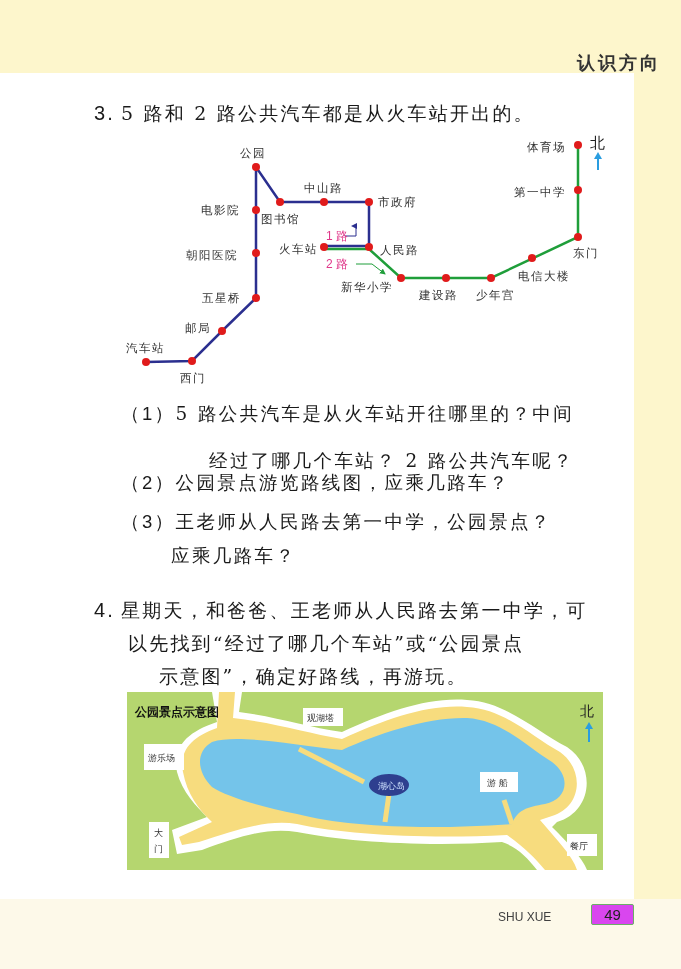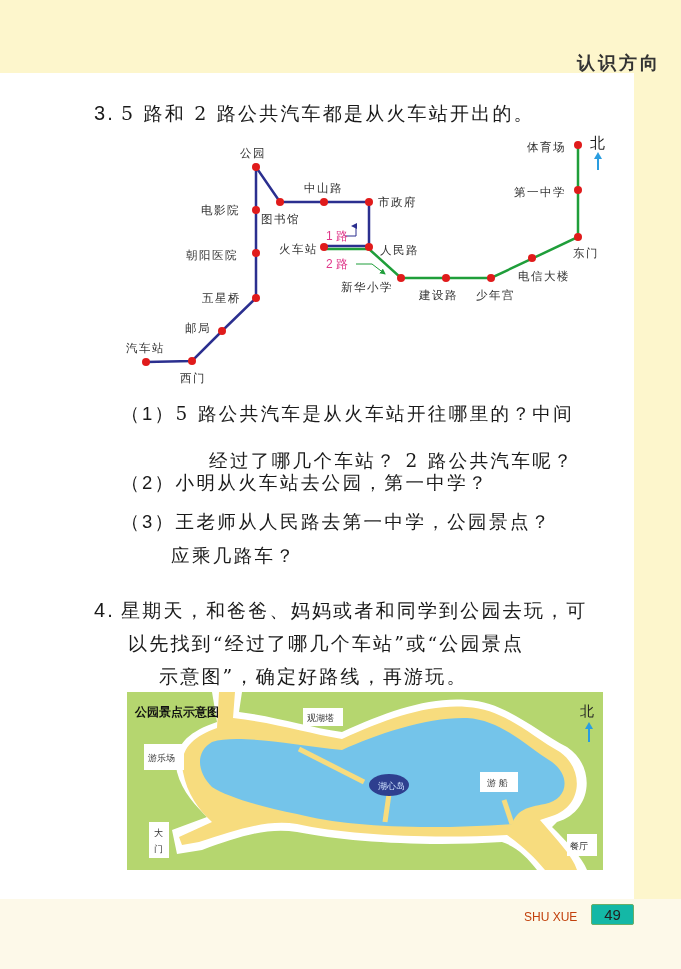--- a/index.html
+++ b/index.html
@@ -14,22 +14,22 @@
   .bottom-band { position:absolute; left:0; top:899px; width:681px; height:70px; background:#fdf9e9; }
   .page { position:absolute; left:0; top:73px; width:634px; height:826px; background:#ffffff; }
   .chapter-title { position:absolute; right:20px; top:51px; font-size:18px; letter-spacing:3px; color:#333;font-weight:bold; }
   .q-text { position:absolute; font-size:19px; letter-spacing:2.2px; color:#1a1a1a; white-space:nowrap; }
   .q-num { font-family:"Liberation Sans", sans-serif; font-size:20px; margin-right:6px; }
   .sub { position:absolute; font-size:18.5px; letter-spacing:2.4px; white-space:nowrap; color:#1a1a1a; }
   .sub .paren { font-family:"Liberation Sans", sans-serif; }
   .bus-map { position:absolute; left:0; top:0; width:681px; height:400px; }
   .lbl { font-family:"DejaVu Serif", serif; font-size:11.5px; fill:#333; letter-spacing:1.5px; }
   .park-map { position:absolute; left:127px; top:692px; width:476px; height:178px; }
-  .footer-label { position:absolute; left:524px; top:910px; font-family:"Liberation Sans", sans-serif; font-size:12px; color:#c2410c; }
-  .page-badge { position:absolute; left:591px; top:904px; width:41px; height:19px; background:#14b8a6; border:1px solid #6cae67; border-radius:2px;
+  .footer-label { position:absolute; left:498px; top:910px; font-family:"Liberation Sans", sans-serif; font-size:12px; color:#404040; }
+  .page-badge { position:absolute; left:591px; top:904px; width:41px; height:19px; background:#d946ef; border:1px solid #6cae67; border-radius:2px;
     font-family:"Liberation Sans", sans-serif; font-size:15px; color:#222; text-align:center; line-height:19px; }
 </style>
 </head>
 <body>
 
 <div class="top-band"></div>
 <div class="right-band"></div>
 <div class="bottom-band"></div>
 <div class="page"></div>
 
@@ -105,29 +105,29 @@
     <line x1="598" y1="170" x2="598" y2="158" stroke="#2a9de0" stroke-width="2"></line>
     <path d="M594,159 L598,152 L602,159 z" fill="#2a9de0"></path>
   </g>
 </svg>
 
 <div class="sub" style="left:121px; top:401px;">
   <span class="paren">（1）</span><span>5 路公共汽车是从火车站开往哪里的？中间</span>
 </div>
 <div class="sub" style="left:171px; top:448px;margin-left:38px;">经过了哪几个车站？ 2 路公共汽车呢？</div>
 <div class="sub" style="left:121px; top:470px;">
-  <span class="paren">（2）</span><span>小明从火车站去公园，第一中学？</span>
+  <span class="paren">（2）</span><span>公园景点游览路线图，应乘几路车？</span>
 </div>
 <div class="sub" style="left:121px; top:509px;">
   <span class="paren">（3）</span><span>王老师从人民路去第一中学，公园景点？</span>
 </div>
 <div class="sub" style="left:171px; top:543px;">应乘几路车？</div>
 
 <div class="q-text" style="left:94px; top:598px;">
-  <span class="q-num">4.</span><span>星期天，和爸爸、妈妈或者和同学到公园去玩，可</span>
+  <span class="q-num">4.</span><span>星期天，和爸爸、王老师从人民路去第一中学，可</span>
 </div>
 <div class="q-text" style="left:128px; top:631px;">以先找到“经过了哪几个车站”或“公园景点</div>
 <div class="q-text" style="left:128px; top:664px;margin-left:31px;">示意图”，确定好路线，再游玩。</div>
 
 <svg class="park-map" viewBox="0 0 476 178">
   <rect x="0" y="0" width="476" height="178" fill="#b5d66f"></rect>
 
   <path d="M85,0 L115,0 L112,20 C150,25 180,35 215,40 C260,20 300,5 340,8 C380,10 410,40 440,55 C470,75 465,120 430,130 L425,135 C440,150 455,165 460,178 L410,178 C400,165 390,155 375,150 C300,155 220,150 170,140 C140,135 110,145 75,158 L50,162 L45,138 L80,125 C70,115 55,100 50,80 C45,55 60,40 90,30 Z" fill="#ffffff"></path>
 
   <path d="M92,0 L108,0 L106,26 C150,31 180,41 215,47 C260,27 300,12 340,15 C378,17 405,45 433,60 C458,78 455,115 425,124 L413,128 C430,148 445,163 450,178 L418,178 C408,166 398,156 380,143 C300,147 220,143 170,132 C140,127 110,138 72,150 L55,153 L52,145 L85,130 C72,118 60,102 56,80 C52,58 65,45 90,36 Z" fill="#f7dc7e"></path>

